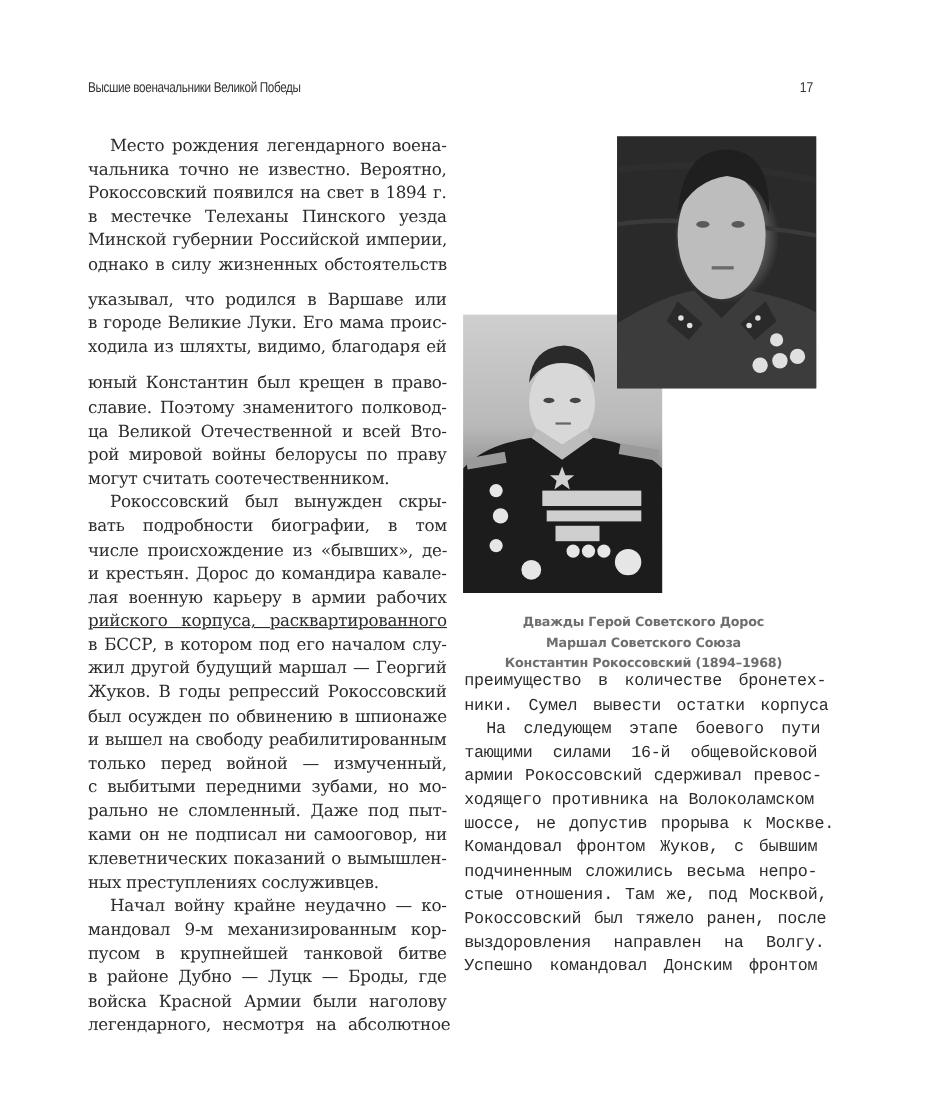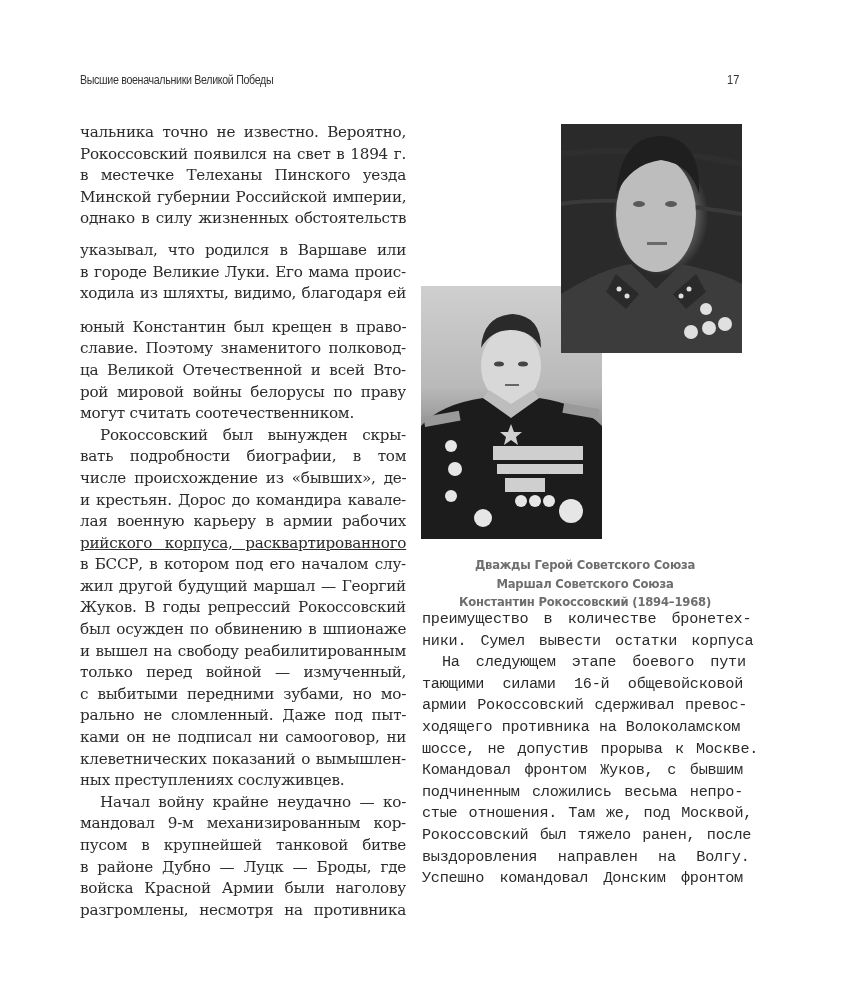--- a/index.html
+++ b/index.html
@@ -19,20 +19,21 @@
   .caption { position: absolute; left: 425px; top: 556px; width: 320px; text-align: center; font-family: "DejaVu Sans", sans-serif; font-weight: bold; font-size: 11.6px; line-height: 18.5px; color: #6e6e6e; letter-spacing: -0.2px; }
   .caption span { display: block; }
 </style>
 </head>
 <body>
 
 <div class="running-head">Высшие военачальники Великой Победы</div>
 <div class="page-number">17</div>
 
 <div class="col col-left" id="col-left">
+    <span class="line indent" style="display: block; width: auto; word-spacing: 2.33333px;">Место рождения легендарного воена-</span>
     <span class="line" style="display: block; width: auto; word-spacing: 4px;">чальника точно не известно. Вероятно,</span>
     <span class="line" style="display: block; width: auto; word-spacing: 1.16667px;">Рокоссовский появился на свет в 1894 г.</span>
     <span class="line" style="display: block; width: auto; word-spacing: 7.75px;">в местечке Телеханы Пинского уезда</span>
     <span class="line" style="display: block; width: auto; word-spacing: 1px;">Минской губернии Российской империи,</span>
     <span class="line" style="display: block; width: auto; word-spacing: 1.75px;">однако в силу жизненных обстоятельств</span>
     <span class="line" style="display: block; width: auto; word-spacing: 5.6px; margin-top: 10px;">указывал, что родился в Варшаве или</span>
     <span class="line" style="display: block; width: auto; word-spacing: 1px;">в городе Великие Луки. Его мама проис-</span>
     <span class="line" style="display: block; width: auto; word-spacing: 0.8px;">ходила из шляхты, видимо, благодаря ей</span>
     <span class="line" style="display: block; width: auto; word-spacing: 3.4px; margin-top: 12px;">юный Константин был крещен в право-</span>
     <span class="line" style="display: block; width: auto; word-spacing: 3px;">славие. Поэтому знаменитого полковод-</span>
@@ -54,21 +55,21 @@
     <span class="line" style="display: block; width: auto; word-spacing: 4.6px;">с выбитыми передними зубами, но мо-</span>
     <span class="line" style="display: block; width: auto; word-spacing: 4.4px;">рально не сломленный. Даже под пыт-</span>
     <span class="line" style="display: block; width: auto; word-spacing: 2.33333px;">ками он не подписал ни самооговор, ни</span>
     <span class="line" style="display: block; width: auto; word-spacing: 1px;">клеветнических показаний о вымышлен-</span>
     <span class="line last" style="display: block; width: auto;">ных преступлениях сослуживцев.</span>
     <span class="line indent" style="display: block; width: auto; word-spacing: 4px;">Начал войну крайне неудачно — ко-</span>
     <span class="line" style="display: block; width: auto; word-spacing: 8.33333px;">мандовал 9-м механизированным кор-</span>
     <span class="line" style="display: block; width: auto; word-spacing: 9.5px;">пусом в крупнейшей танковой битве</span>
     <span class="line" style="display: block; width: auto; word-spacing: 4.42857px;">в районе Дубно — Луцк — Броды, где</span>
     <span class="line" style="display: block; width: auto; word-spacing: 6.25px;">войска Красной Армии были наголову</span>
-    <span class="line" style="display: block; width: auto; word-spacing: 6px;">разгромлены, несмотря на противника</span>
+    <span class="line" style="display: block; width: auto; word-spacing: 6px;">легендарного, несмотря на абсолютное</span>
   </div>
 
 <div class="photo photo-bottom">
   <svg width="181" height="253" viewBox="0 0 181 253">
 
     <ellipse cx="90" cy="80" rx="30" ry="38" fill="#d8d8d8"></ellipse>
     <path d="M60 62 Q62 30 92 28 Q120 30 120 62 Q110 44 90 44 Q70 44 60 62 Z" fill="#2a2a2a"></path>
     <ellipse cx="78" cy="78" rx="5" ry="2.5" fill="#444"></ellipse>
     <ellipse cx="102" cy="78" rx="5" ry="2.5" fill="#444"></ellipse>
     <rect x="84" y="98" width="14" height="2" fill="#666"></rect>
@@ -116,21 +117,21 @@
         <circle cx="120" cy="172" r="2.5"></circle>
       <circle cx="130" cy="208" r="7"></circle>
         <circle cx="148" cy="204" r="7"></circle>
         <circle cx="164" cy="200" r="7"></circle>
         <circle cx="145" cy="185" r="6"></circle>
     </g>
   </svg>
 </div>
 
 <div class="caption">
-  <span>Дважды Герой Советского Союза</span>
+  <span>Дважды Герой Советского Дорос</span>
   <span>Маршал Советского Союза</span>
   <span>Константин Рокоссовский (1894–1968)</span>
 </div>
 
 <div class="col col-right-bottom" id="col-right">
     <span class="line" style="display: block; width: auto; word-spacing: 6.33333px;">преимущество в количестве бронетех-</span>
     <span class="line" style="display: block; width: auto; word-spacing: 5.25px;">ники. Сумел вывести остатки корпуса</span>
     <span class="line indent" style="display: block; width: auto; word-spacing: 7.25px;">На следующем этапе боевого пути</span>
     <span class="line" style="display: block; width: auto; word-spacing: 6.66667px;">тающими силами 16-й общевойсковой</span>
     <span class="line" style="display: block; width: auto; word-spacing: 2px;">армии Рокоссовский сдерживал превос-</span>

